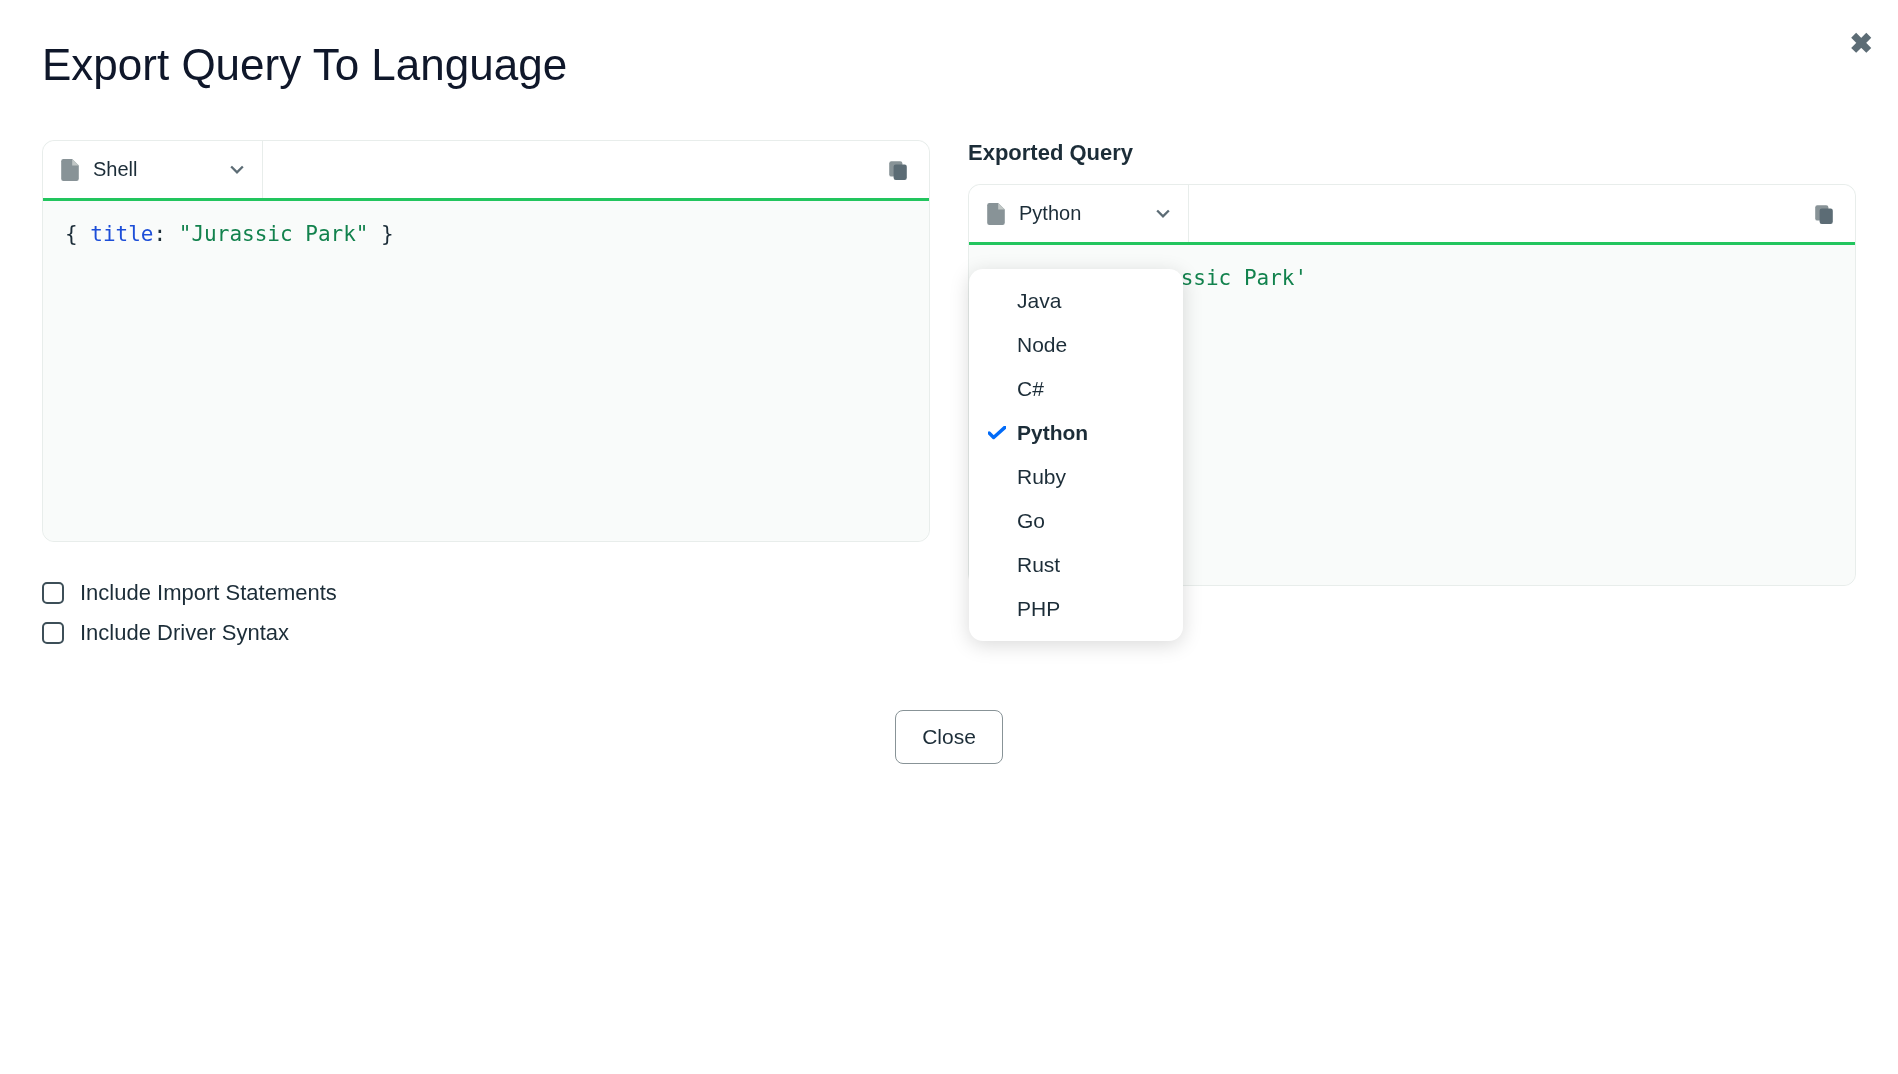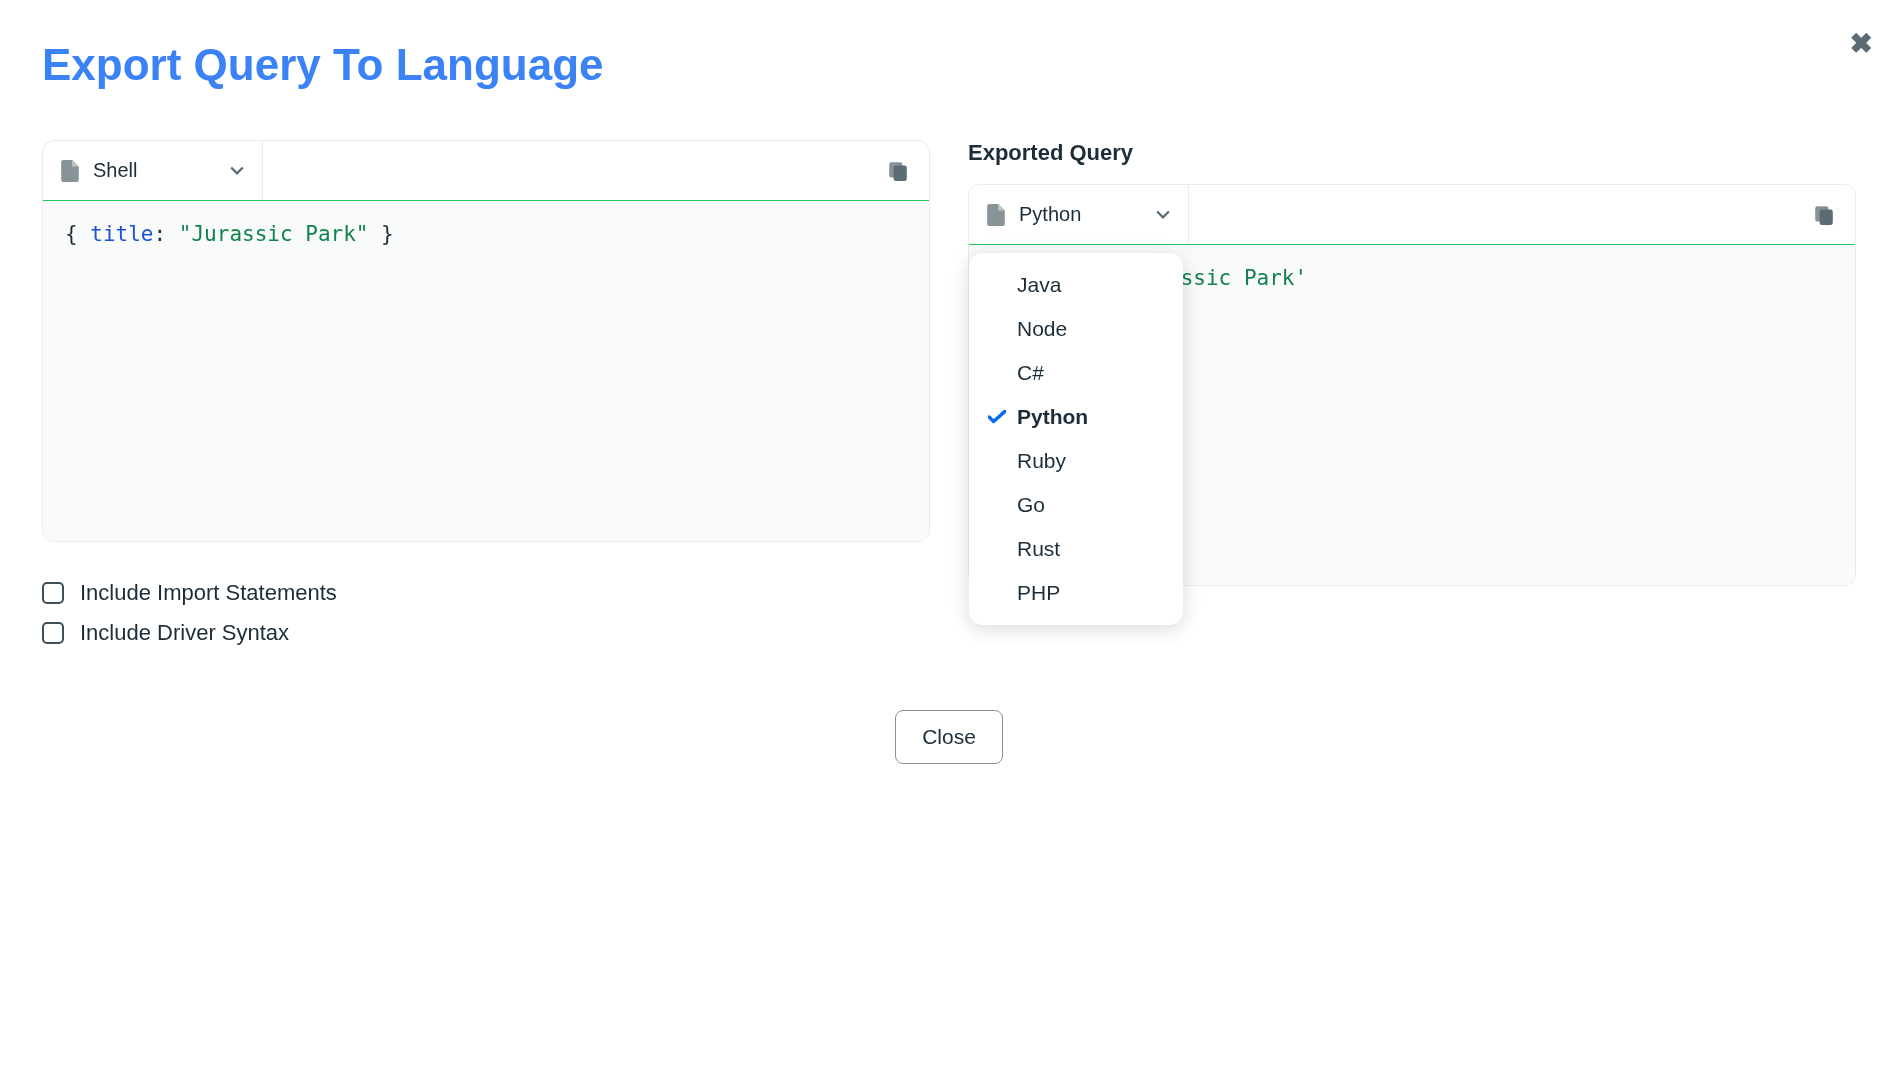--- a/index.html
+++ b/index.html
@@ -18,22 +18,22 @@
       top: 30px;
       right: 25px;
       font-size: 28px;
       font-weight: bold;
       color: #5c6c75;
       cursor: pointer;
       line-height: 1;
     }
     .dialog-title {
       font-size: 44px;
-      font-weight: 700;
-      color: #3b82f6;
+      font-weight: 400;
+      color: #0f172a;
       margin-bottom: 50px;
     }
     .columns {
       display: flex;
       gap: 38px;
     }
     .column {
       flex: 1;
     }
     .column-heading {
@@ -47,21 +47,21 @@
       border-radius: 12px;
       overflow: visible;
       position: relative;
       background: #f9fbfa;
     }
     .panel-header {
       display: flex;
       align-items: stretch;
       height: 60px;
       background: #fff;
-      border-bottom: 1px solid #22c55e;
+      border-bottom: 3px solid #22c55e;
       border-radius: 12px 12px 0 0;
     }
     .lang-select {
       display: flex;
       align-items: center;
       gap: 14px;
       padding: 0 18px;
       border-right: 1px solid #e8edeb;
       cursor: pointer;
       min-width: 220px;
@@ -104,21 +104,21 @@
       border-radius: 0 0 12px 12px;
       white-space: pre;
       line-height: 1.5;
     }
     .tok-brace { color: #1c2d38; }
     .tok-key { color: #1d4ed8; }
     .tok-punct { color: #1c2d38; }
     .tok-string { color: #12824d; }
     .dropdown {
       position: absolute;
-      top: 68px;
+      top: 84px;
       left: 0;
       width: 214px;
       background: #fff;
       border-radius: 14px;
       box-shadow: 0 4px 20px rgba(0,0,0,0.15);
       padding: 10px 0;
       z-index: 100;
     }
     .dropdown-item {
       display: flex;

